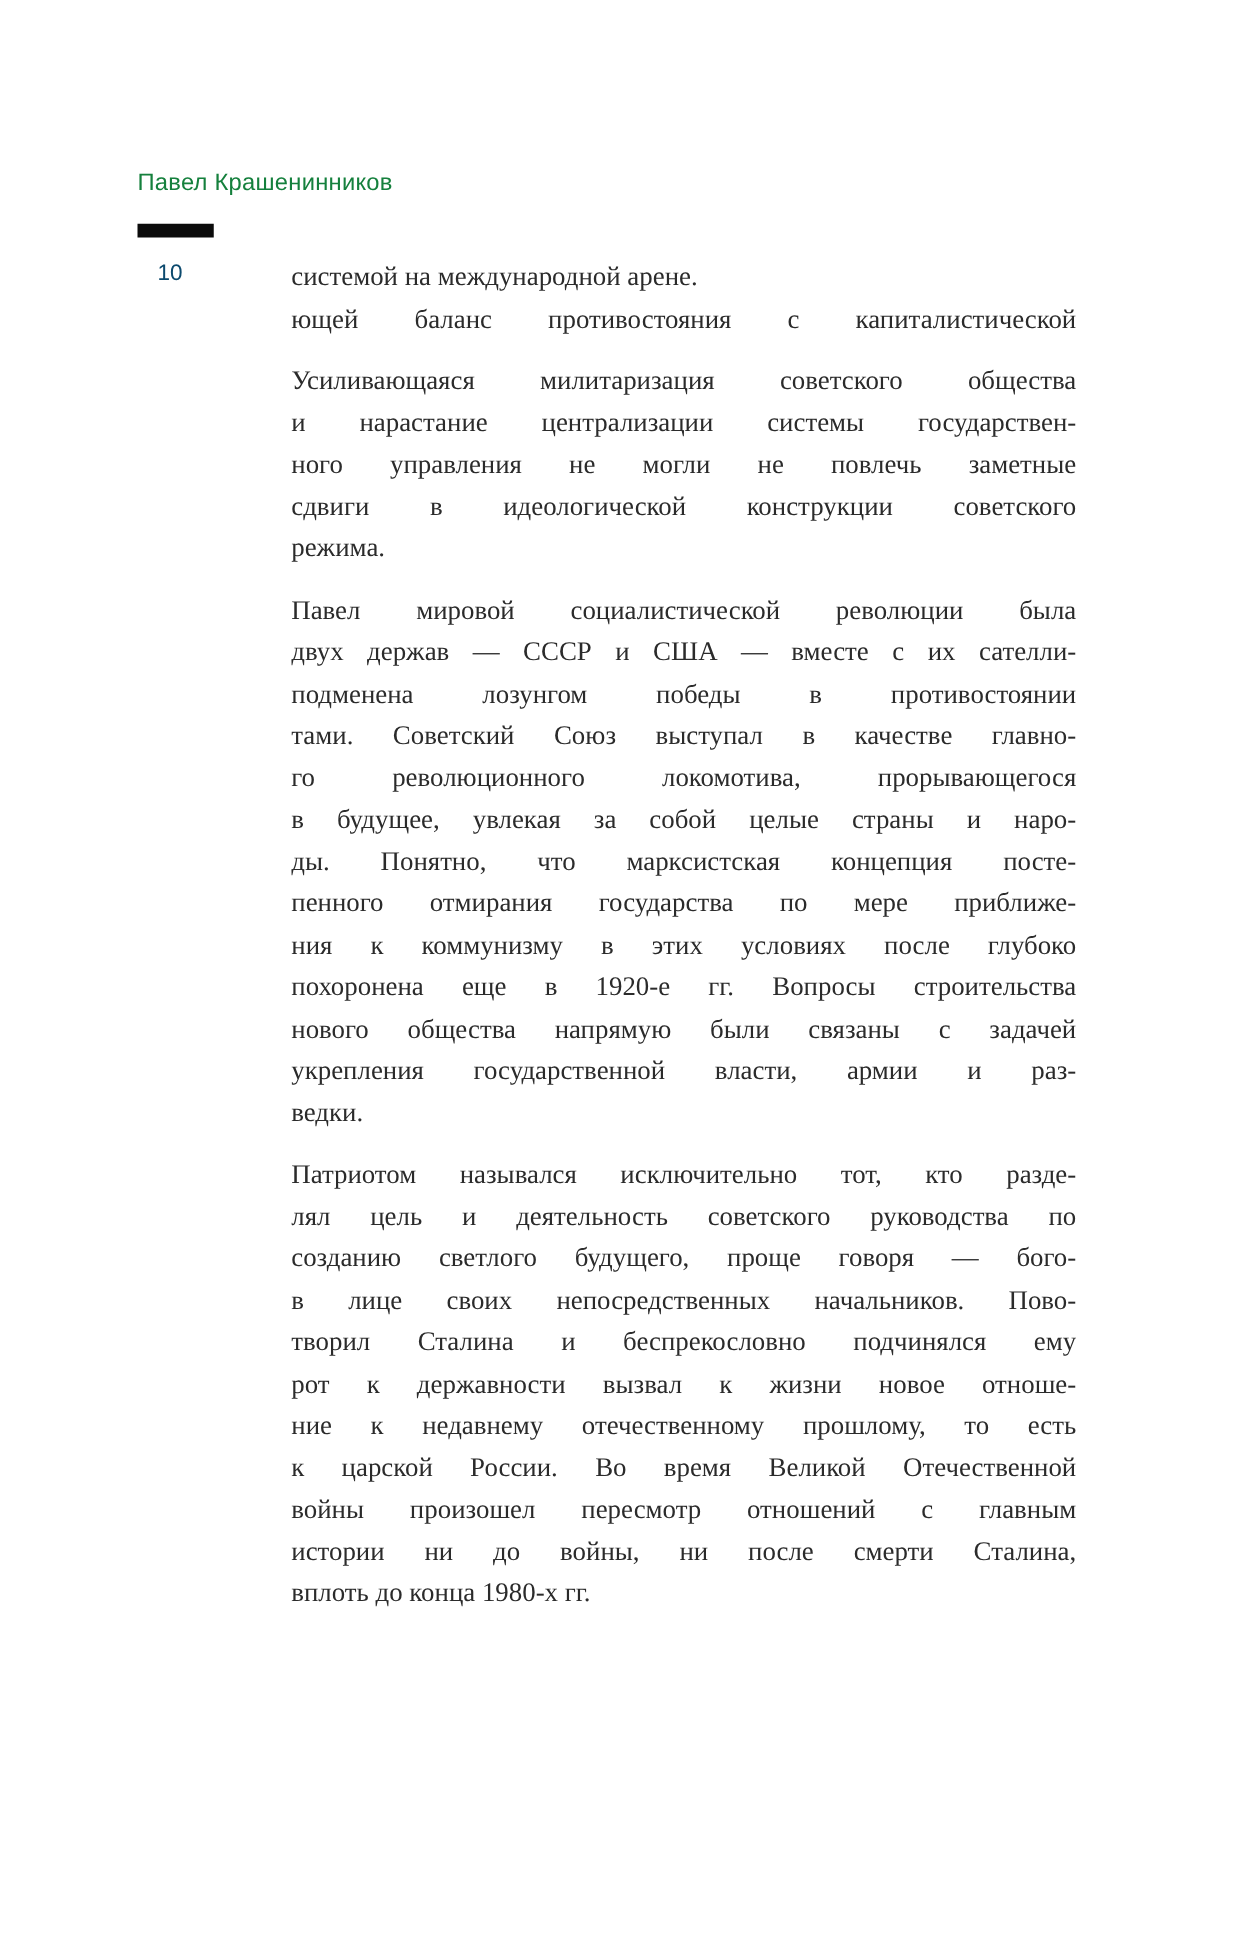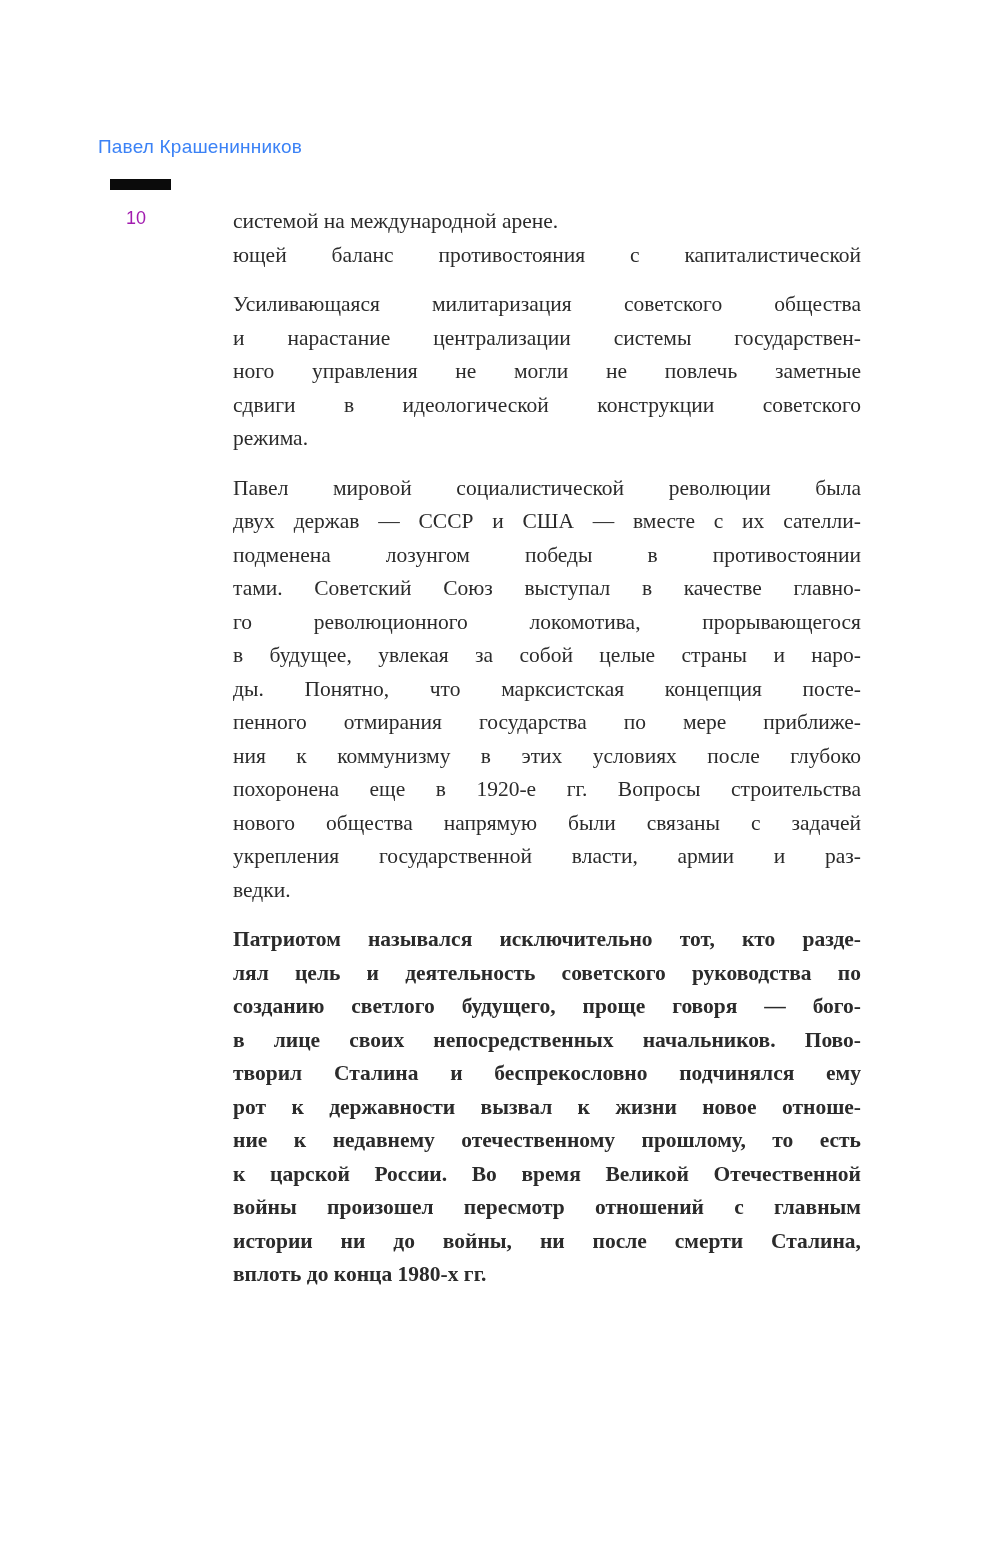--- a/index.html
+++ b/index.html
@@ -10,57 +10,56 @@
   body {
     width: 1000px;
     height: 1552px;
     position: relative;
     font-family: "Liberation Serif", serif;
     color: #2b2b2b;
     overflow: hidden;
   }
   .running-head {
     position: absolute;
-    left: 98px;
+    left: 110px;
     top: 136px;
     font-family: "Liberation Sans", sans-serif;
     font-size: 19px;
-    color: #3b82f6;
+    color: #15803d;
     letter-spacing: 0.2px;
   }
   .head-rule {
     position: absolute;
     left: 110px;
     top: 179px;
     width: 61px;
     height: 11px;
     background: #0b0b0b;
   }
   .page-number {
     position: absolute;
     left: 126px;
     top: 208px;
     font-family: "Liberation Sans", sans-serif;
     font-size: 18px;
-    color: #a21caf;
+    color: #0c4a6e;
   }
   .text-block {
     position: absolute;
     left: 233px;
     top: 205px;
     width: 628px;
     font-size: 21.5px;
     line-height: 33.5px;
   }
   .para {
     margin: 0 0 16px 0;
   }
   .para:last-child {
     margin-bottom: 0;
-    font-weight: bold;
   }
   .line {
     height: 33.5px;
     overflow: hidden;
     text-align: justify;
     text-align-last: justify;
     white-space: normal;
   }
   .line.last {
     text-align-last: left;

